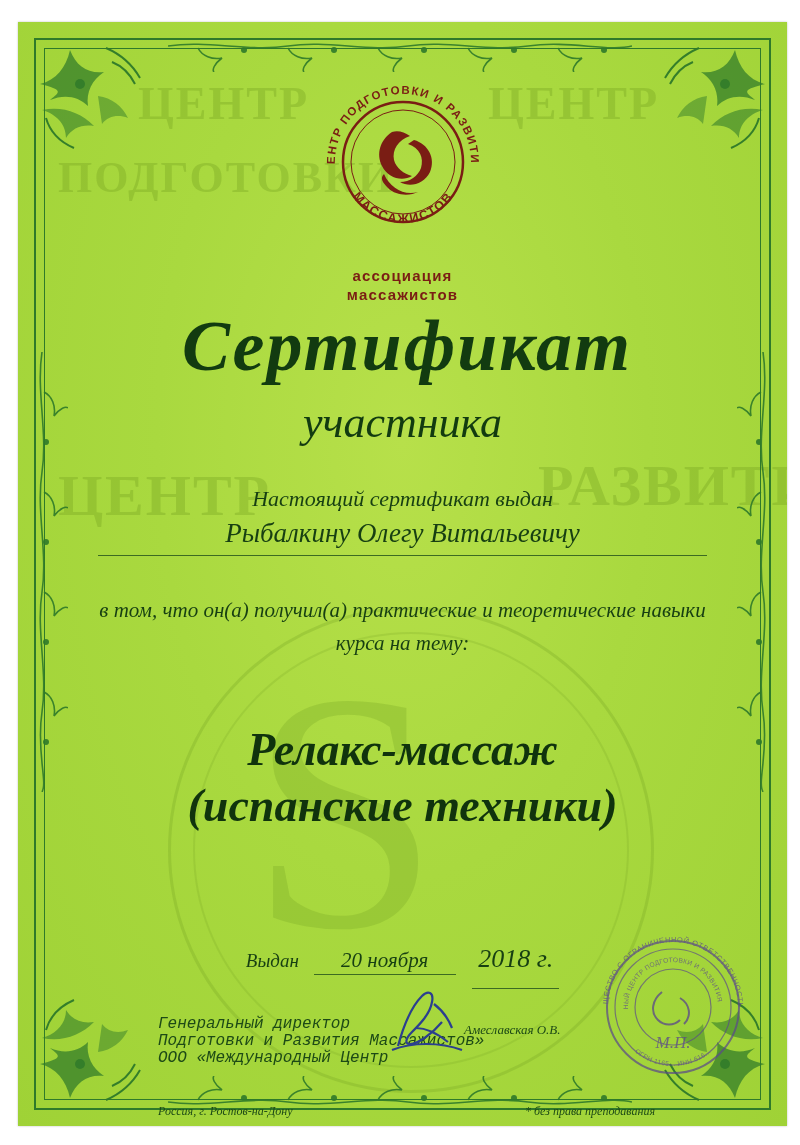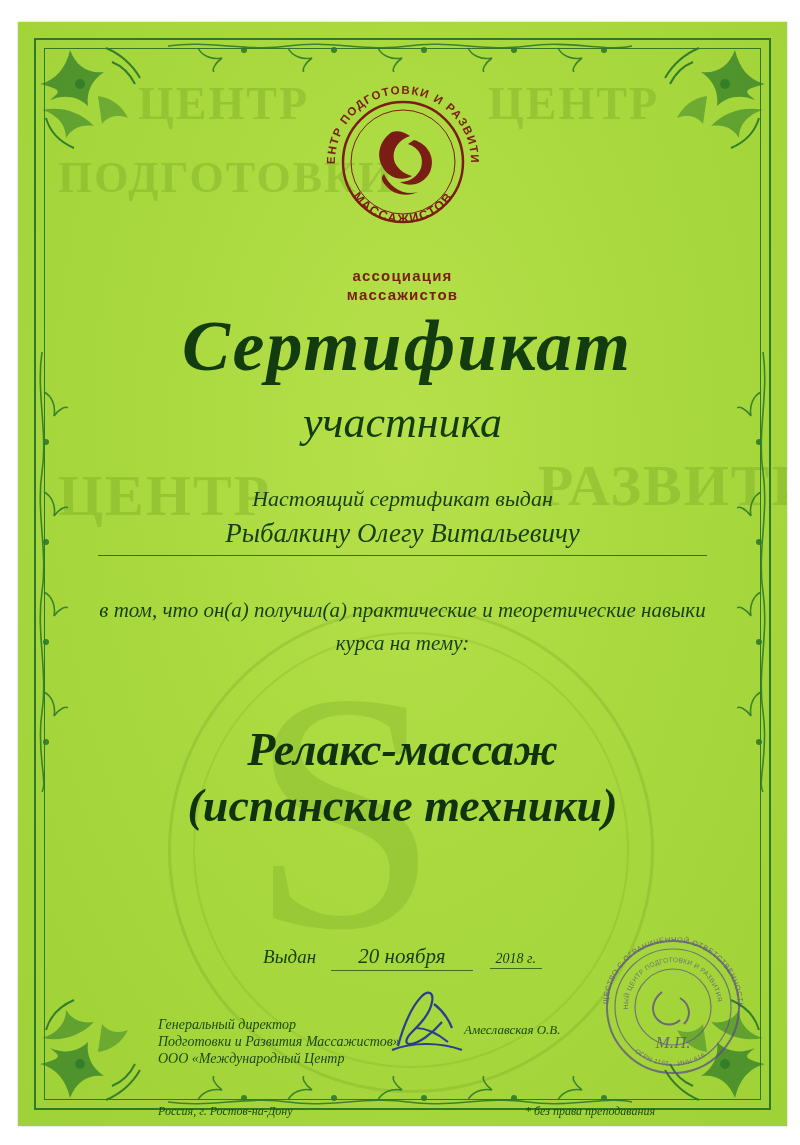--- a/index.html
+++ b/index.html
@@ -220,33 +220,34 @@
     display: inline-block;
     min-width: 130px;
     border-bottom: 1px solid #3c6b22;
     padding: 0 6px 1px 6px;
     font-size: 21px;
   }
   .date-row .yr {
     display: inline-block;
     margin-left: 12px;
     border-bottom: 1px solid #3c6b22;
-    padding: 0 6px 1px 6px;
-    font-size: 14px;
+    padding: 0 6px 14px 6px;
+    font-size: 26px;
   }
 
   
   .sign-block {
     position: absolute;
     left: 140px;
     top: 994px;
     font-style: italic;
-    font-size: 14px;
+    font-size: 16px;
     line-height: 17px;
     color: #1d4a16;
+    font-family: Liberation Mono, monospace;
   }
   .signer-name {
     position: absolute;
     left: 446px;
     top: 1000px;
     font-style: italic;
     font-size: 13px;
     color: #1d4a16;
   }
   .signature-mark {

